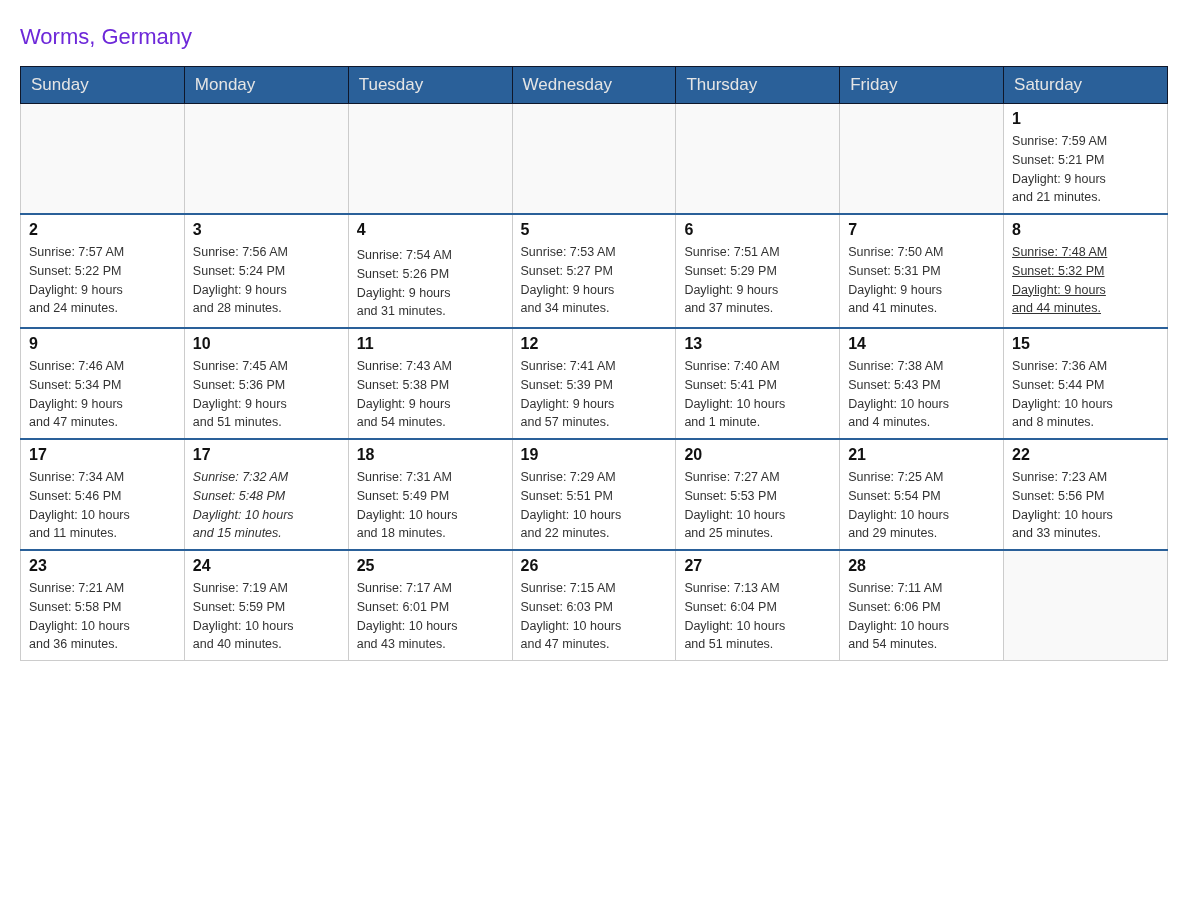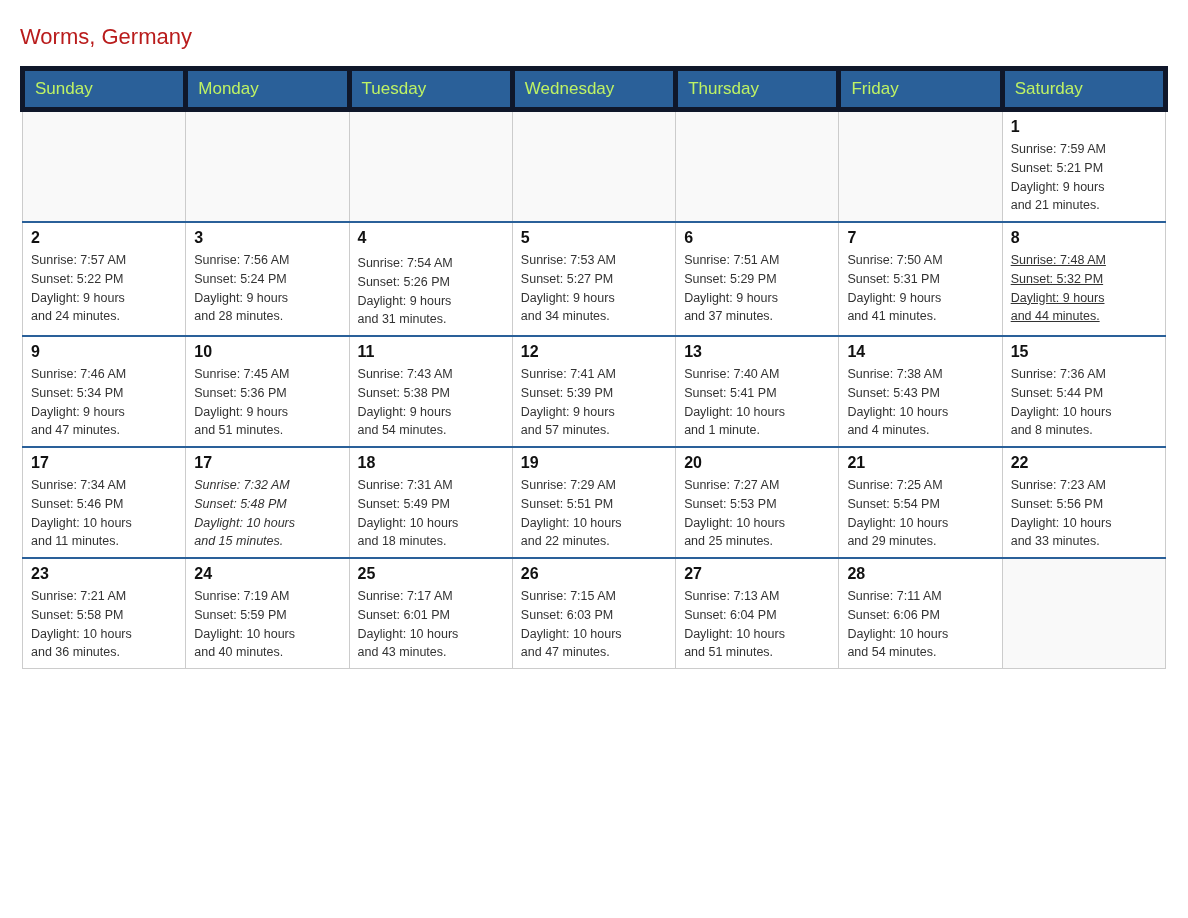--- a/index.html
+++ b/index.html
@@ -34,36 +34,36 @@
       text-align: right;
     }
     .month-title {
       font-size: 52px;
       font-weight: bold;
       color: #111;
       line-height: 1.1;
     }
     .location {
       font-size: 22px;
-      color: #b91c1c;
+      color: #6d28d9;
       margin-top: 4px;
     }
     .calendar {
       width: 100%;
       border-collapse: collapse;
       border: 1px solid #ccc;
     }
     .calendar th {
       background: #2a6099;
-      color: #bef264;
+      color: #e5e5e5;
       font-size: 17px;
       font-weight: normal;
       padding: 8px 10px;
       text-align: left;
-      border: 5px solid #0f172a;
+      border: 1px solid #0f172a;
     }
     .calendar td {
       vertical-align: top;
       padding: 6px 8px;
       border: 1px solid #ccc;
       width: 14.28%;
       min-height: 100px;
       font-size: 13px;
       color: #333;
       background: #fff;

